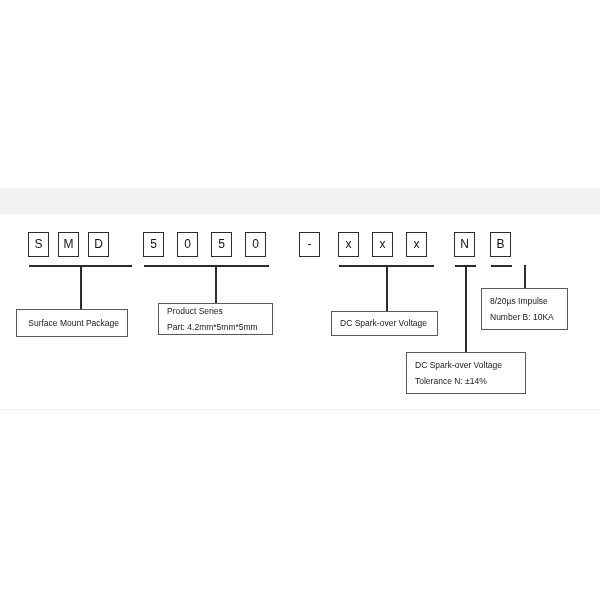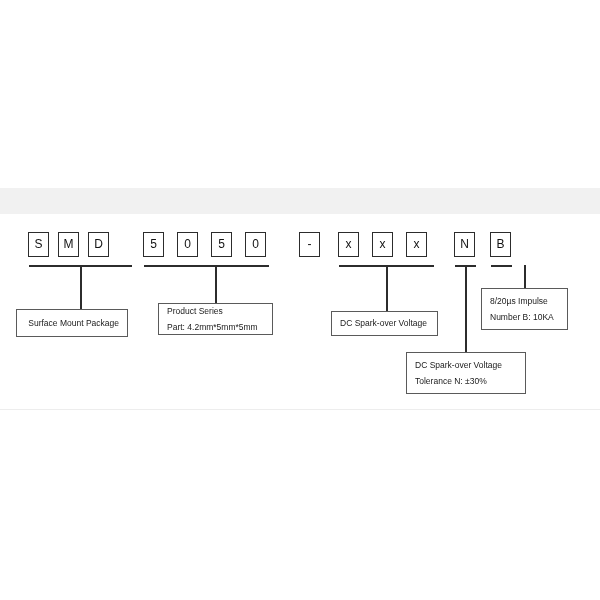--- a/index.html
+++ b/index.html
@@ -137,21 +137,21 @@
       </div>
       <div class="bracket" style="left: 339px; top: 265px; width: 95px;"></div>
       <div class="drop" style="left: 386px; top: 265px; height: 46px;"></div>
       <div class="desc-box" style="left: 331px; top: 311px; width: 107px; height: 25px;">
         <div class="line">DC Spark-over Voltage</div>
       </div>
       <div class="bracket" style="left: 455px; top: 265px; width: 21px;"></div>
       <div class="drop" style="left: 465px; top: 265px; height: 87px;"></div>
       <div class="desc-box two-line" style="left: 406px; top: 352px; width: 120px; height: 42px;">
         <div class="line">DC Spark-over Voltage</div>
-        <div class="line">Tolerance    N: ±30%</div>
+        <div class="line">Tolerance    N: ±14%</div>
       </div>
       <div class="bracket" style="left: 491px; top: 265px; width: 21px;"></div>
       <div class="drop" style="left: 524px; top: 265px; height: 23px;"></div>
       <div class="desc-box two-line" style="left: 481px; top: 288px; width: 87px; height: 42px;">
         <div class="line">8/20µs Impulse</div>
         <div class="line">Number    B: 10KA</div>
       </div>
     </div>
 
   <div class="bottom-divider"></div>

